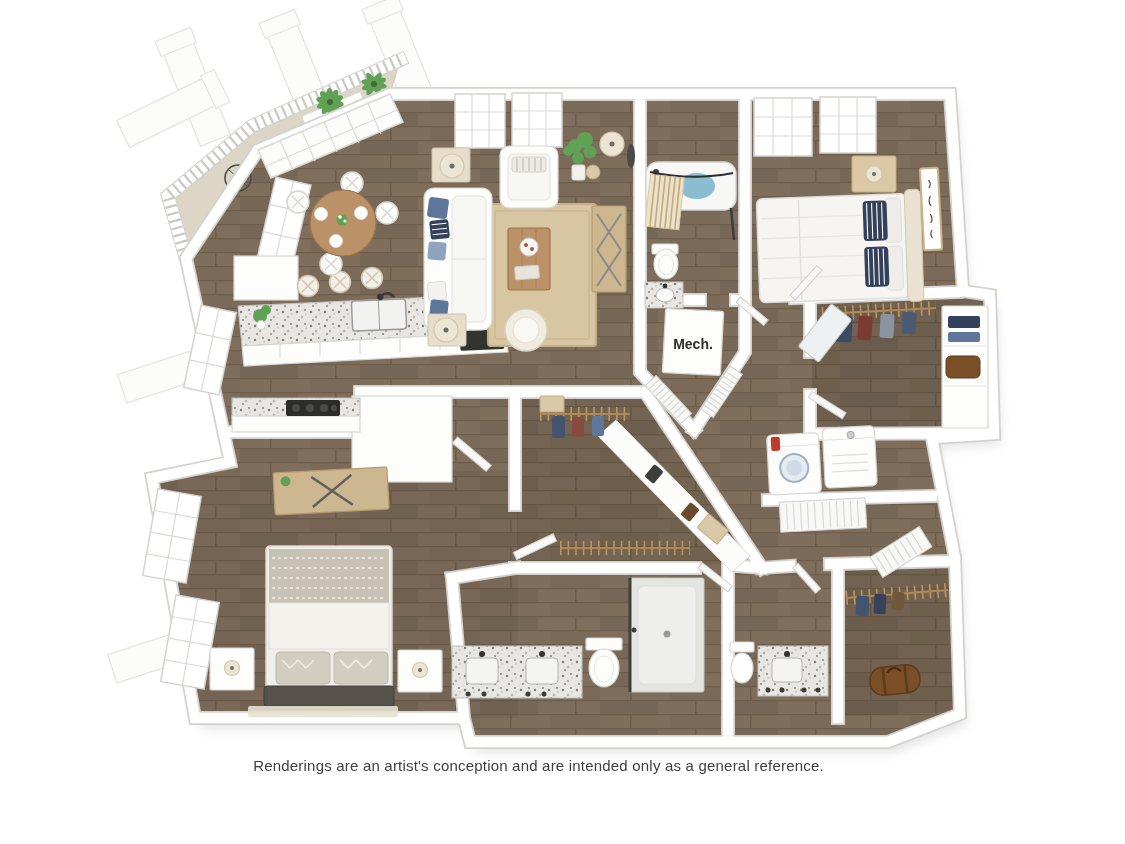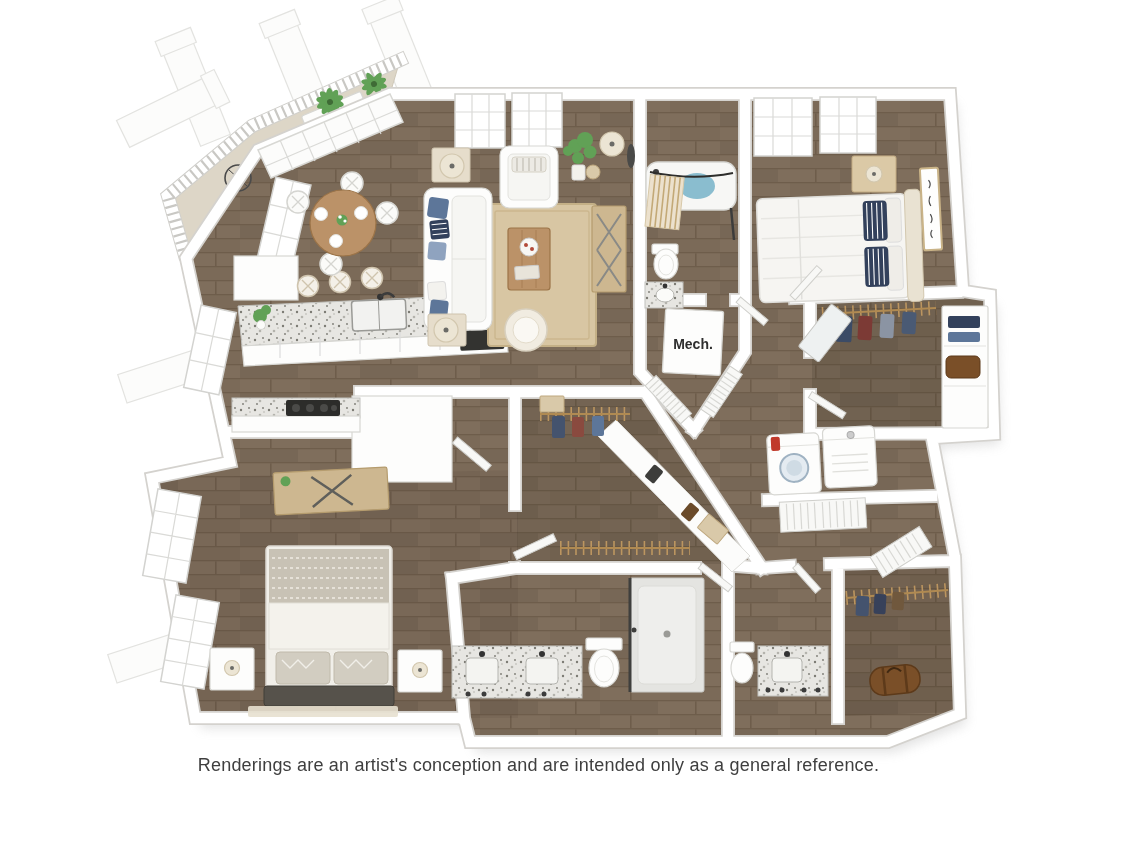--- a/index.html
+++ b/index.html
@@ -40,21 +40,21 @@
   .rail-white{stroke:#ffffff;stroke-width:12;fill:none;stroke-linecap:square;}
   .rail-under{stroke:#d0cfcb;stroke-width:14;fill:none;stroke-linecap:square;}
   .rail-slats{stroke:#c9c8c4;stroke-width:12;fill:none;stroke-dasharray:2.2 5.2;}
   .beam{fill:#fcfcfb;stroke:#e3e3e0;stroke-width:1.2;}
   .rod{stroke:#b08a52;stroke-width:2;fill:none;}
   .hanger-ticks{stroke:#c99f63;stroke-width:14;stroke-dasharray:1.6 6;fill:none;opacity:.85;}
   .dark-metal{stroke:#3c3c3c;stroke-width:2.5;fill:none;}
   .mech-label{font:600 14px "Liberation Sans",sans-serif;fill:#2e2e2e;}
 
   .disclaimer{position:absolute;left:0;right:0;top:754px;text-align:center;
-              color:var(--text,#3f3f3f);font-size:18px;line-height:23px;letter-spacing:.2px;}
+              color:var(--text,#3f3f3f);font-size:15px;line-height:23px;letter-spacing:.2px;}
 </style>
 </head>
 <body>
 
 <div class="stage">
 <svg width="1125" height="844" viewBox="0 0 1125 844" xmlns="http://www.w3.org/2000/svg">
   <defs>
     <filter id="blurF" x="-8%" y="-8%" width="116%" height="116%">
           <feGaussianBlur stdDeviation="6"></feGaussianBlur>
         </filter>

